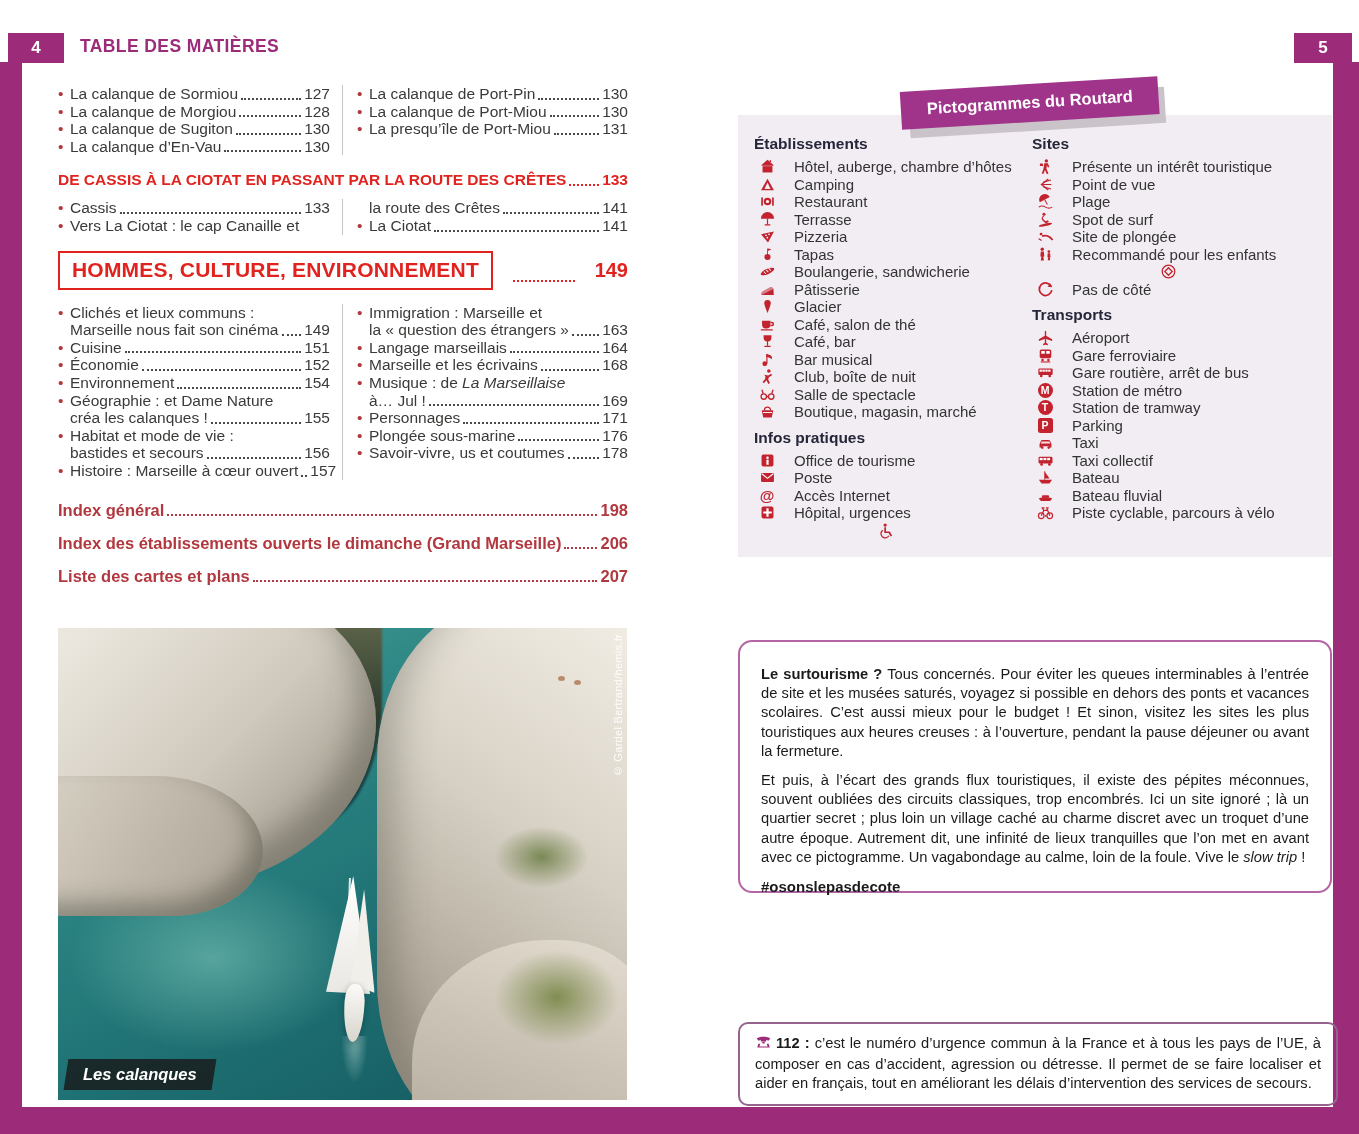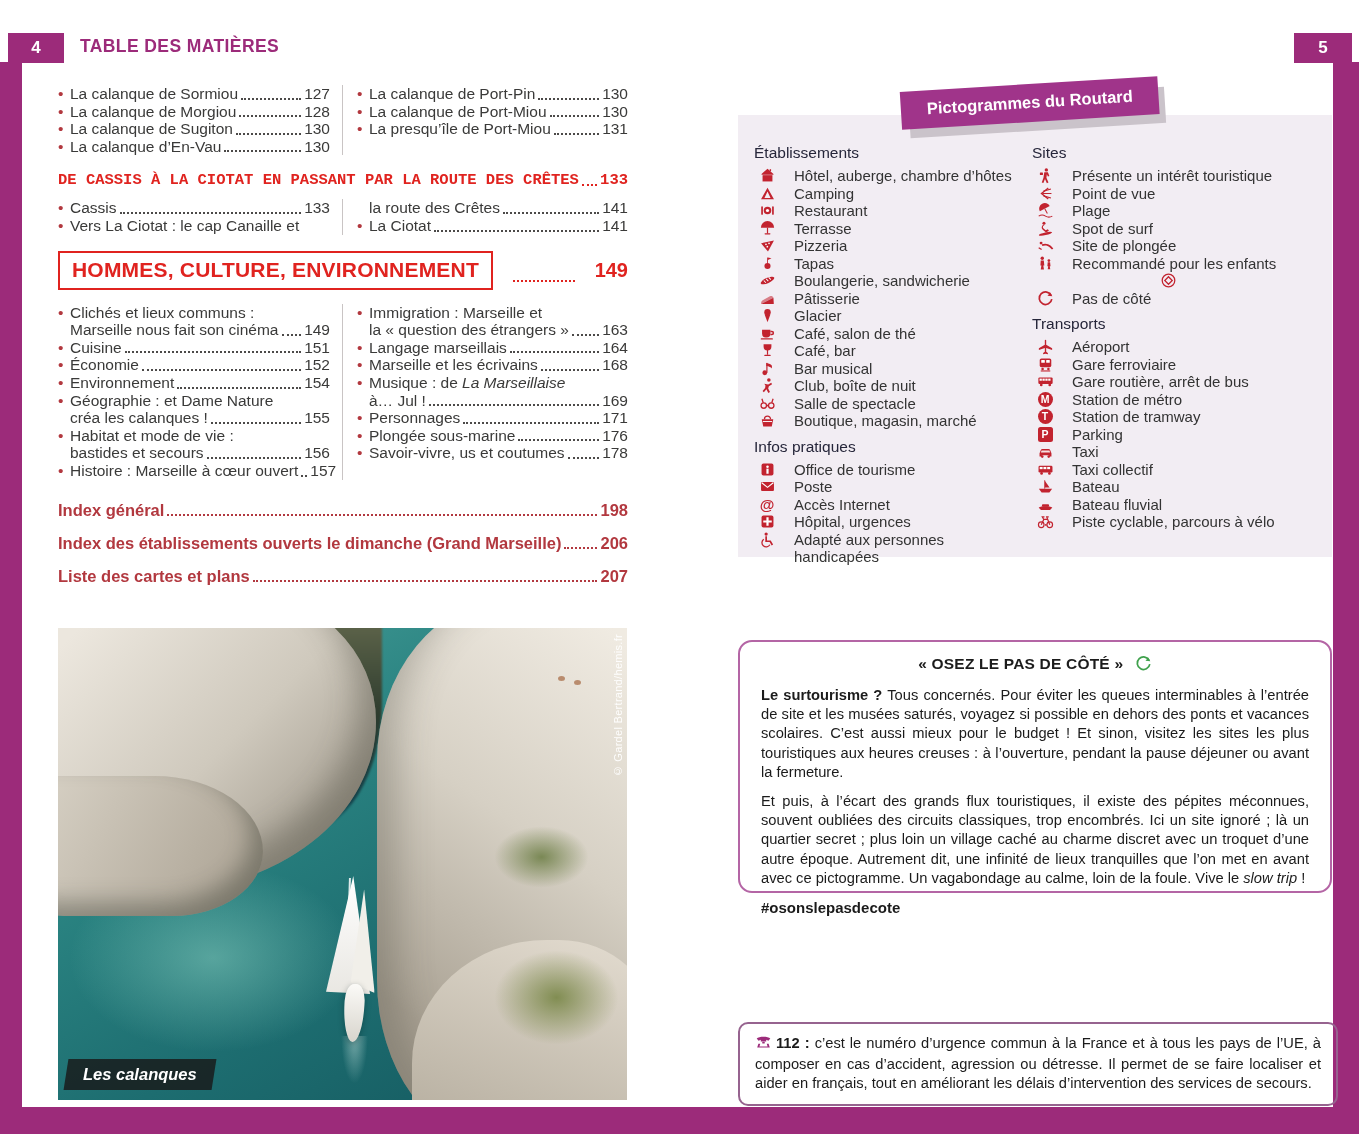--- a/index.html
+++ b/index.html
@@ -22,21 +22,21 @@
   .twocol{display:flex;}
   .tcol{width:50%;box-sizing:border-box;}
   .tcol.c1{padding-right:12px;border-right:1px solid #c9c4c4;}
   .tcol.c2{padding-left:14px;}
   .trow{display:flex;line-height:17.6px;font-size:15.5px;}
   .tbul{width:12px;color:var(--dred);flex:0 0 12px;}
   .ttxt{white-space:nowrap;}
   .ttxt i{}
   .lead{flex:1 1 6px;min-width:6px;border-bottom:2px dotted #4c4a49;align-self:flex-end;margin:0 3px 3px 3px;}
   .tpg{white-space:nowrap;}
-  .sec-head{display:flex;margin:16px 0 10px;color:var(--red);font-weight:bold;font-size:15.5px;line-height:18px;font-family:Liberation Mono, monospace;}
+  .sec-head{display:flex;margin:16px 0 10px;color:var(--red);font-weight:bold;font-size:15.5px;line-height:18px;}
   .sec-head .lead{border-color:var(--red);}
   .hommes-row{display:flex;align-items:center;margin:16px 0 14px;gap:17px;}
   .hommes-box{border:2px solid var(--red);color:var(--red);font-weight:bold;font-size:21px;
               padding:5px 12px 6px;letter-spacing:.2px;white-space:nowrap;}
   .hommes-row .lead{border-color:var(--red);align-self:flex-end;margin-bottom:8px;}
   .hommes-pg{color:var(--red);font-weight:bold;font-size:20px;}
   #index-list{margin-top:20px;}
   .idx-row{display:flex;color:var(--dred);font-weight:bold;font-size:16.5px;line-height:20px;margin-top:13px;}
   .idx-row .lead{border-color:var(--dred);margin-bottom:4px;}
   
@@ -73,21 +73,21 @@
   .ph-cap{left:8px;bottom:10px;background:rgba(25,25,25,.82);transform:skewX(-9deg);padding:6px 17px;}
   .ph-cap span{display:inline-block;transform:skewX(9deg);font-style:italic;font-weight:bold;font-size:16.5px;color:#fff;}
   
   .panel{position:absolute;left:738px;top:115px;width:594px;height:442px;background:var(--panel);}
   .banner{position:absolute;left:50%;top:-31px;transform:translateX(-52%) rotate(-3.5deg);
           background:var(--purple2);color:#fff;font-weight:bold;font-size:16.5px;
           padding:9px 26px 10px;white-space:nowrap;box-shadow:7px 10px 0 -1px #cac3ca;z-index:2;}
   .panel-cols{display:flex;padding:20px 14px 0 16px;}
   .pcol1{width:278px;flex:0 0 278px;}
   .pcol2{flex:1;}
-  .pg-title{font-weight:normal;font-size:15.5px;color:#26263a;margin:9px 0 5px;}
+  .pg-title{font-weight:bold;font-size:15.5px;color:#26263a;margin:0 0 5px;}
   .pg-title.later{margin-top:8px;}
   .prow{display:flex;align-items:flex-start;line-height:17.5px;font-size:15px;color:#333;justify-content:center;}
   .picell{flex:0 0 26px;width:26px;margin-right:14px;text-align:center;height:17.5px;display:flex;align-items:center;justify-content:center;}
   .picell svg{display:block;}
   .glyph{font-weight:bold;font-size:15px;color:var(--icon);line-height:15px;}
   .badge{display:inline-flex;width:15px;height:15px;background:var(--icon);color:#fff;font-weight:bold;
          font-size:10.5px;align-items:center;justify-content:center;}
   .badge.round{border-radius:50%;} .badge.sq{border-radius:2.5px;}
   .plabel{flex:1;}
   
@@ -589,21 +589,20 @@
             <div class="prow">
               <span class="picell">
                 <span>
                   <svg viewBox="0 0 20 20" width="17" height="17" fill="#c2232f">
                     <circle cx="8.4" cy="3.6" r="1.9"></circle>
                     <path d="M7.4 6.2h2v5h4.4l2.8 4.8-1.7 1-2.4-4H7.4z"></path>
                     <path d="M5.6 9.6a5 5 0 1 0 7.2 6.6" fill="none" stroke="#c2232f" stroke-width="1.5"></path>
                   </svg>
                 </span>
               </span>
-              <span class="plabel">Adapté aux personnes handicapées</span>
             </div>
           </div>
       </div>
       <div class="pcol2">
         <div class="pg-title">Sites</div>
         <div>
             <div class="prow">
               <span class="picell">
                 <span>
                   <svg viewBox="0 0 20 20" width="17" height="17" fill="#c2232f">
@@ -823,27 +822,20 @@
                 </span>
               </span>
               <span class="plabel">Piste cyclable, parcours à vélo</span>
             </div>
           </div>
       </div>
     </div>
   </div>
 
   <div class="osez">
-    <div class="osez-title">
-      <span>« OSEZ LE PAS DE CÔTÉ »</span>
-      <span class="oicon"><span><svg viewBox="0 0 20 20" width="17" height="17" fill="#3fa14c">
-              <path d="M16.8 6.6A7.4 7.4 0 1 0 17.4 10.8" fill="none" stroke="#3fa14c" stroke-width="2"></path>
-              <path d="M12.4 6.8 18 7.4l-2.6-4.6z"></path>
-            </svg></span></span>
-    </div>
     <p><b>Le surtourisme ?</b><span> Tous concernés. Pour éviter les queues interminables à l’entrée de site et les musées saturés, voyagez si possible en dehors des ponts et vacances scolaires. C’est aussi mieux pour le budget ! Et sinon, visitez les sites les plus touristiques aux heures creuses : à l’ouverture, pendant la pause déjeuner ou avant la fermeture.</span></p>
     <p><span>Et puis, à l’écart des grands flux touristiques, il existe des pépites méconnues, souvent oubliées des circuits classiques, trop encombrés. Ici un site ignoré ; là un quartier secret ; plus loin un village caché au charme discret avec un troquet d’une autre époque. Autrement dit, une infinité de lieux tranquilles que l’on met en avant avec ce pictogramme. Un vagabondage au calme, loin de la foule. Vive le </span><i>slow trip</i><span> !</span></p>
     <div class="hashtag">#osonslepasdecote</div>
   </div>
 
   <div class="phonebox">
     <span class="picon"><span><svg viewBox="0 0 20 20" width="17" height="17" fill="#9c2b7a">
             <path d="M2 6.4c2.6-2.6 13.4-2.6 16 0l-2.2 2.6-2.6-1v2h-6.4V8l-2.6 1z"></path>
             <rect x="8.6" y="10.4" width="2.8" height="2" rx=".4"></rect>
             <path d="M4 12.6h2.2l-1 3.4h9.6l-1-3.4H16l1.4 4.4H2.6z"></path>

